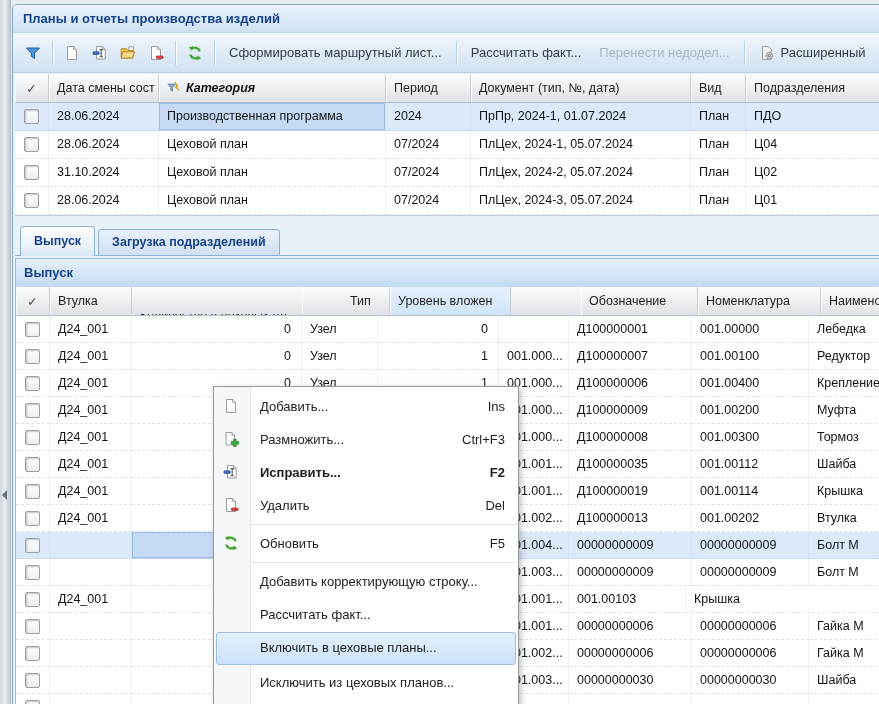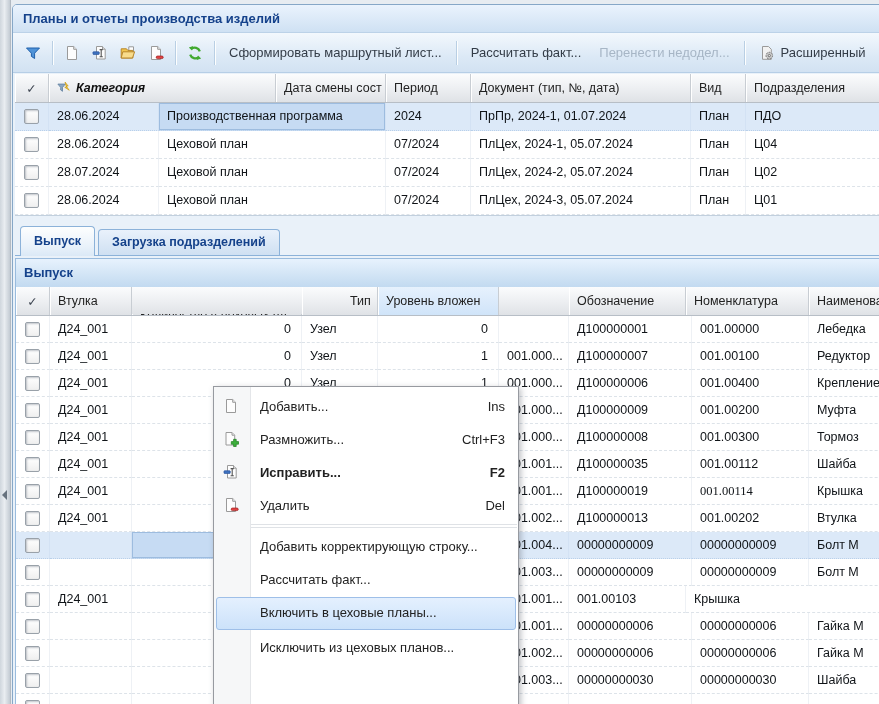--- a/index.html
+++ b/index.html
@@ -170,32 +170,32 @@
           </svg>
         </span>
         <span>Расширенный</span>
       </div>
     </div>
   <div class="grid" id="top-grid">
       <div class="g-header">
         <div class="g-hcell center" style="width: 34px;">
           <span>✓</span>
         </div>
+        <div class="g-hcell" style="width: 110px;">
+          <span>Дата смены сост</span>
+        </div>
         <div class="g-hcell cat" style="width: 227px;">
           <span class="icon small">
             <svg viewBox="0 0 16 16">
               <path d="M1 3.5h8.5L6.3 7.4v4.4l-2.1-1.5V7.4z" fill="#8aa7c4" stroke="#5f7f9e" stroke-width="0.9"></path>
               <path d="M9.2 1.2l3.6 4.6h-2.2l3.4 4.8-5.2-3.5h2z" fill="#ffd34d" stroke="#bf8f00" stroke-width="0.7"></path>
             </svg>
           </span>
           <span>Категория</span>
         </div>
-        <div class="g-hcell" style="width: 110px;">
-          <span>Дата смены сост</span>
-        </div>
         <div class="g-hcell" style="width: 85px;">
           <span>Период</span>
         </div>
         <div class="g-hcell" style="width: 220px;">
           <span>Документ (тип, №, дата)</span>
         </div>
         <div class="g-hcell" style="width: 55px;">
           <span>Вид</span>
         </div>
         <div class="g-hcell" style="width: 200px;">
@@ -221,21 +221,21 @@
         <div class="g-cell" style="width: 227px;">Цеховой план</div>
         <div class="g-cell" style="width: 85px;">07/2024</div>
         <div class="g-cell" style="width: 220px;">ПлЦех, 2024-1, 05.07.2024</div>
         <div class="g-cell" style="width: 55px;">План</div>
         <div class="g-cell" style="width: 200px;">Ц04</div>
       </div>
       <div class="g-row">
         <div class="g-cell center" style="width: 34px;">
           <span class="cbx"></span>
         </div>
-        <div class="g-cell" style="width: 110px;">28.07.2024</div>
+        <div class="g-cell" style="width: 110px;">31.10.2024</div>
         <div class="g-cell" style="width: 227px;">Цеховой план</div>
         <div class="g-cell" style="width: 85px;">07/2024</div>
         <div class="g-cell" style="width: 220px;">ПлЦех, 2024-2, 05.07.2024</div>
         <div class="g-cell" style="width: 55px;">План</div>
         <div class="g-cell" style="width: 200px;">Ц02</div>
       </div>
       <div class="g-row">
         <div class="g-cell center" style="width: 34px;">
           <span class="cbx"></span>
         </div>
@@ -261,21 +261,21 @@
         <div class="g-header">
           <div class="g-hcell center" style="width: 34px;">
             <span>✓</span>
           </div>
           <div class="g-hcell" style="width: 82px;">
             <span>Втулка</span>
           </div>
           <div class="g-hcell" style="width: 170px; margin-top: 27px;">
             <span>Количество в цеховых пл</span>
           </div>
-          <div class="g-hcell" style="width: 76px; padding-left: 48px;">
+          <div class="g-hcell" style="width: 88px; padding-left: 48px;">
             <span>Тип</span>
           </div>
           <div class="g-hcell sorted" style="width: 121px;">
             <span>Уровень вложен</span>
           </div>
           <div class="g-hcell" style="width: 70px; margin-top: 40px;">
             <span>Входит в</span>
           </div>
           <div class="g-hcell" style="width: 117px;">
             <span>Обозначение</span>
@@ -368,21 +368,21 @@
         <div class="g-row">
           <div class="g-cell center" style="width: 34px;">
             <span class="cbx"></span>
           </div>
           <div class="g-cell" style="width: 82px;">Д24_001</div>
           <div class="g-cell right" style="width: 170px;"></div>
           <div class="g-cell" style="width: 76px;"></div>
           <div class="g-cell right" style="width: 121px;"></div>
           <div class="g-cell" style="width: 70px;">001.001...</div>
           <div class="g-cell" style="width: 123px;">Д100000019</div>
-          <div class="g-cell" style="width: 117px; font-family: Liberation Serif, serif;">001.00114</div>
+          <div class="g-cell" style="width: 117px;">001.00114</div>
           <div class="g-cell" style="width: 220px;">Крышка</div>
         </div>
         <div class="g-row">
           <div class="g-cell center" style="width: 34px;">
             <span class="cbx"></span>
           </div>
           <div class="g-cell" style="width: 82px;">Д24_001</div>
           <div class="g-cell right" style="width: 170px;"></div>
           <div class="g-cell" style="width: 76px;"></div>
           <div class="g-cell right" style="width: 121px;"></div>
@@ -525,20 +525,32 @@
         <svg viewBox="0 0 16 16">
           <path d="M3.5 1.5h6.2l2.8 2.8v10.2H3.5z" fill="#fdfdfd" stroke="#9a9a9a"></path>
           <path d="M9.7 1.5v2.8h2.8" fill="#eaeaea" stroke="#9a9a9a"></path>
           <rect x="8.2" y="11" width="7" height="2.6" rx="1.3" fill="#e04343" stroke="#9e1f1f" stroke-width="0.7"></rect>
         </svg>
       </span>
       <span class="lbl">Удалить</span>
       <span class="sc">Del</span>
     </div>
     <div class="msep"></div>
+    <div class="mi">
+      <span class="icon">
+        <svg viewBox="0 0 16 16">
+          <path d="M12.8 6.3A5.3 5.3 0 0 0 4.3 3.9" fill="none" stroke="#41a92f" stroke-width="2.3"></path>
+          <path d="M6.3 1.1L1.8 2.4l3.2 3.2z" fill="#41a92f"></path>
+          <path d="M3.2 9.7a5.3 5.3 0 0 0 8.5 2.4" fill="none" stroke="#41a92f" stroke-width="2.3"></path>
+          <path d="M9.7 14.9l4.5-1.3-3.2-3.2z" fill="#41a92f"></path>
+        </svg>
+      </span>
+      <span class="lbl">Обновить</span>
+      <span class="sc">F5</span>
+    </div>
     <div class="msep"></div>
     <div class="mi">
       <span class="lbl">Добавить корректирующую строку...</span>
     </div>
     <div class="mi">
       <span class="lbl">Рассчитать факт...</span>
     </div>
     <div class="mi hl">
       <span class="lbl">Включить в цеховые планы...</span>
     </div>

